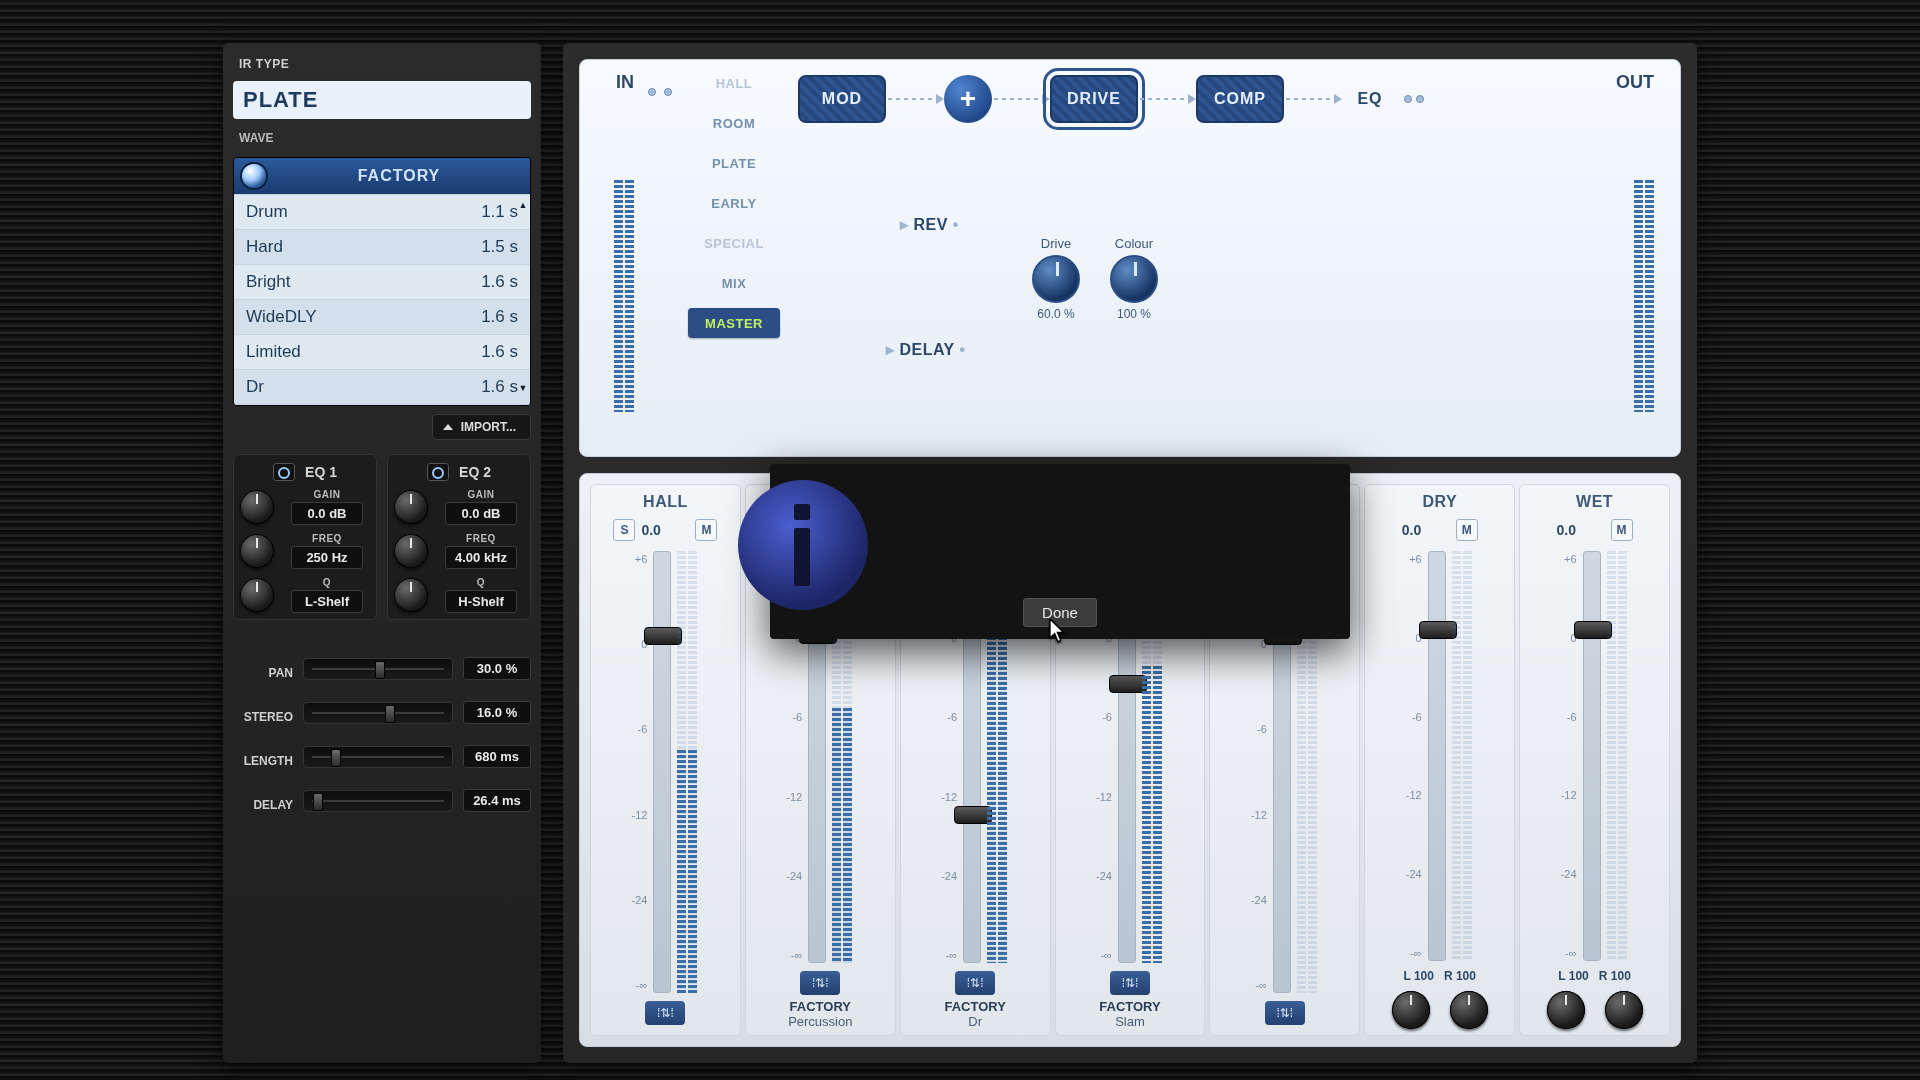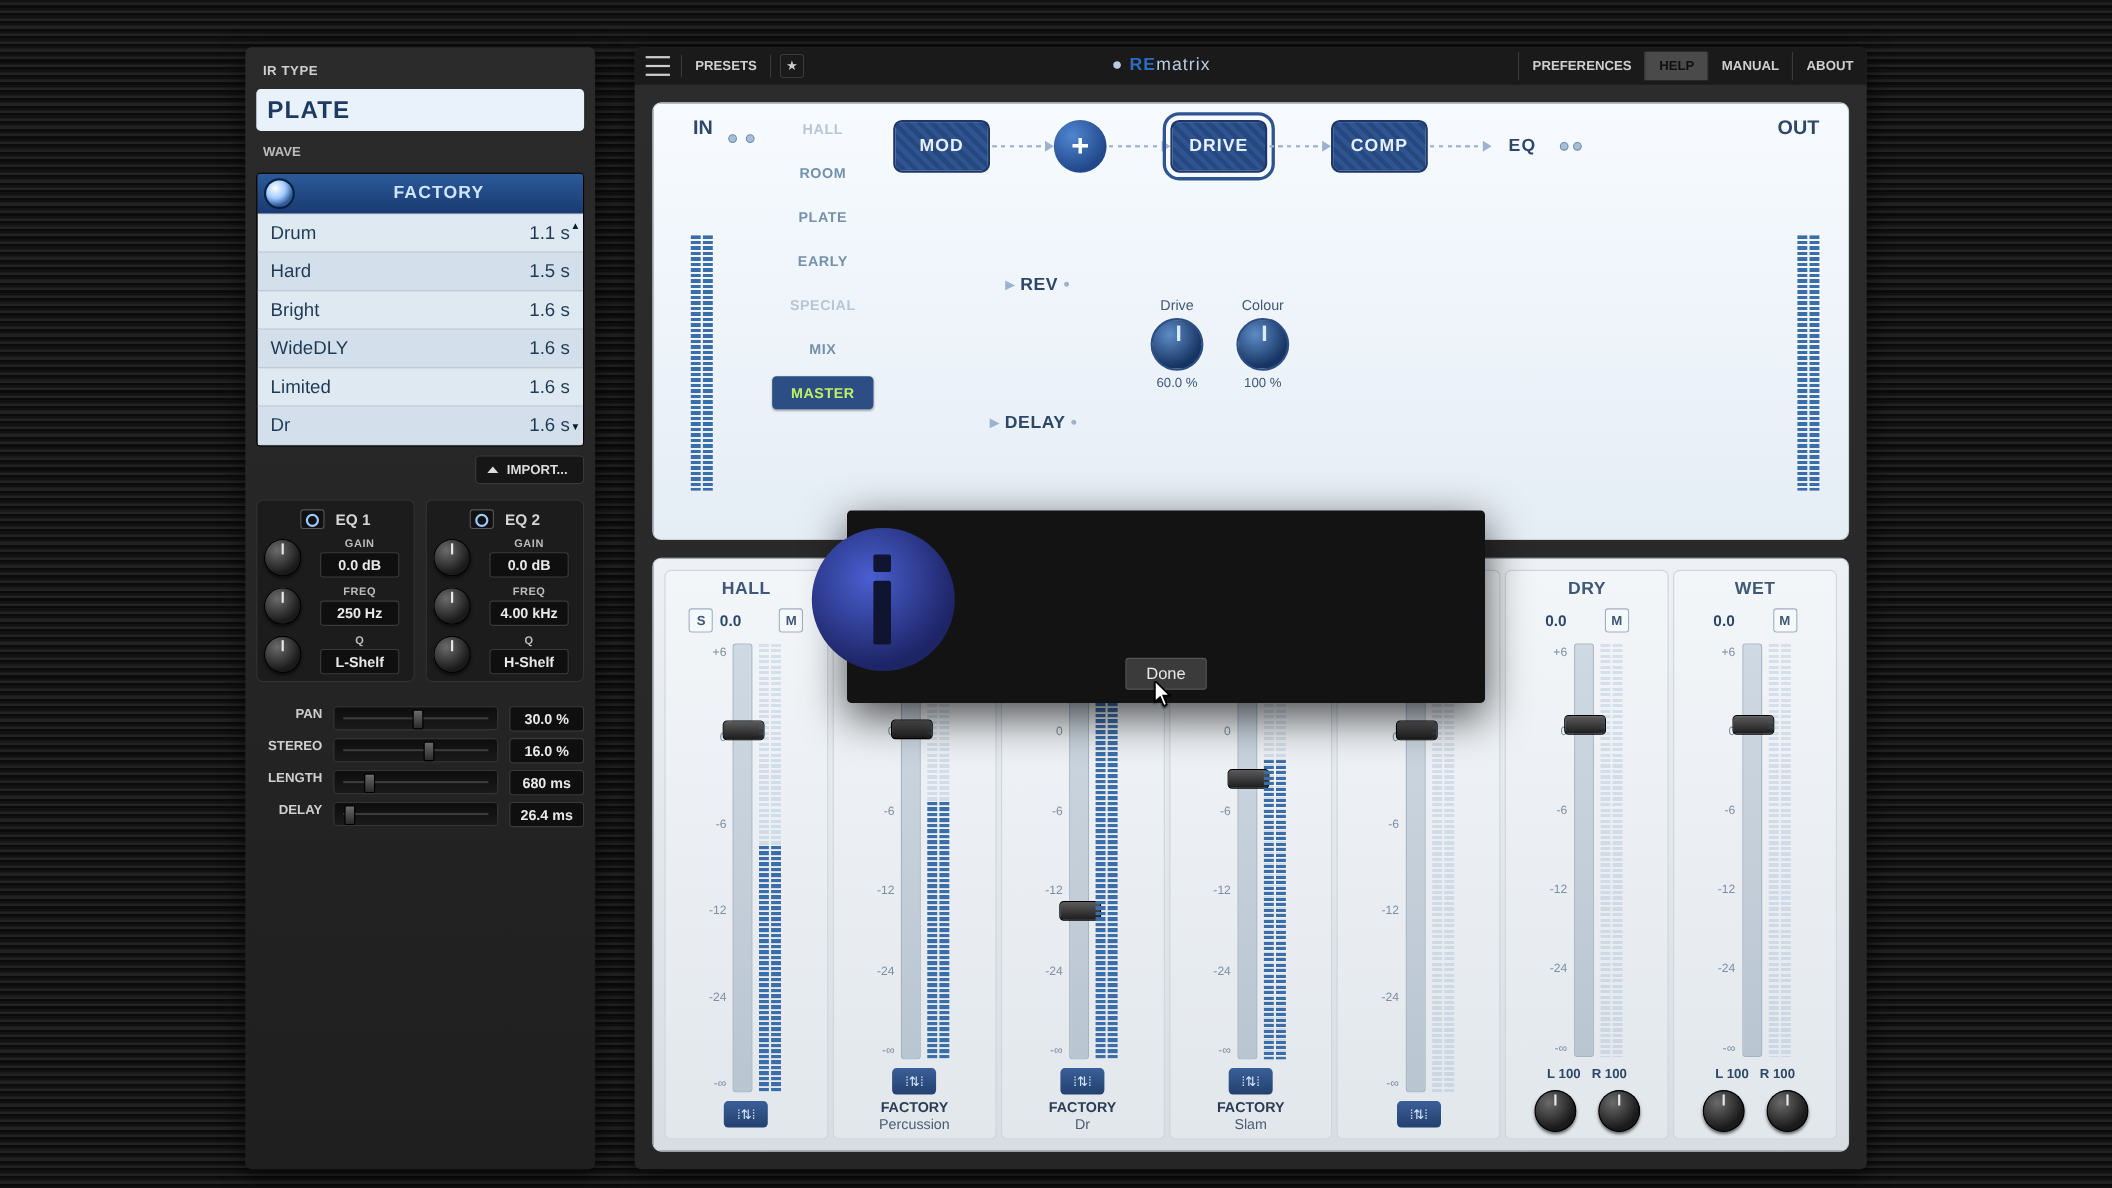--- a/index.html
+++ b/index.html
@@ -1,20 +1,20 @@
 <!DOCTYPE html>
 <html><head>
 <meta charset="utf-8">
 <style>
   *{box-sizing:border-box;margin:0;padding:0;font-family:Arial,Helvetica,sans-serif;user-select:none}
   body{width:1920px;height:1080px;background:#000;overflow:hidden}
   .stage{position:absolute;left:0;top:0;width:1920px;height:1080px;
     background:repeating-linear-gradient(180deg,#111 0 2px,#1a1a1a 2px 3px,#222 3px 5px,#0b0b0b 5px 7px);
     filter:blur(0.4px)}
-  .app{position:absolute;left:223px;top:43px;width:1474px;height:1020px;display:flex;gap:36px}
+  .app{position:absolute;left:223px;top:43px;width:1474px;height:1020px;display:flex;gap:22px}
   
   .left{width:318px;background:linear-gradient(#2b2b2b,#1f1f1f);border-radius:6px;padding:12px 10px 14px;color:#ddd;display:flex;flex-direction:column;gap:8px;box-shadow:0 6px 22px rgba(0,0,0,.6)}
   .irtype-lbl{font-size:12px;font-weight:bold;color:#cfcfcf;letter-spacing:.5px;padding:2px 6px}
   .plate-box{background:#e9f2fb;color:#1e3a5f;font-size:22px;font-weight:bold;border-radius:4px;padding:6px 10px;letter-spacing:1px}
   .wave-lbl{font-size:12px;color:#bbb;padding:4px 6px;font-weight:bold}
   .list-wrap{position:relative;border:1px solid #000;border-radius:4px;overflow:hidden}
   .list-head{display:flex;align-items:center;gap:10px;background:linear-gradient(#2b5a9a,#1a3a70);padding:6px 8px;color:#cfe4ff;font-weight:bold;font-size:16px;letter-spacing:1px}
   .list-head .orb{width:24px;height:24px;border-radius:50%;background:radial-gradient(circle at 35% 30%,#fff,#9ec9ff 40%,#2d5a96 70%);box-shadow:0 0 0 2px #08213f}
   .list-head .spacer{flex:1}
   .list-body{max-height:252px;overflow:hidden}
@@ -31,21 +31,21 @@
   .eq-pwr{width:22px;height:18px;border:1px solid #555;border-radius:3px;background:#111;position:relative}
   .eq-pwr::after{content:"";position:absolute;left:50%;top:3px;width:8px;height:8px;border:2px solid #9ec9ff;border-radius:50%;transform:translateX(-50%)}
   .eq-name{color:#d6d6d6;font-size:14px;font-weight:bold}
   .param{display:flex;align-items:center;gap:10px;margin-top:8px}
   .knob{width:34px;height:34px;border-radius:50%;background:radial-gradient(circle at 35% 30%,#6b6b6b,#1a1a1a 65%);box-shadow:inset 0 0 0 1px #000,0 2px 3px rgba(0,0,0,.6);position:relative}
   .knob::after{content:"";position:absolute;left:50%;top:4px;width:2px;height:10px;background:#e8e8e8;transform:translateX(-50%) rotate(0deg);transform-origin:50% 13px}
   .pv-col{flex:1;display:flex;flex-direction:column;align-items:center;gap:2px}
   .pv-lbl{font-size:10px;color:#bcbcbc;font-weight:bold;letter-spacing:.5px}
   .pv-val{width:72px;text-align:center;background:#0f0f0f;border:1px solid #3a3a3a;border-radius:3px;color:#e9e9e9;font-size:13px;padding:3px 0;font-weight:bold}
   
-  .hparam{display:flex;align-items:flex-start;gap:10px;margin-top:6px}
+  .hparam{display:flex;align-items:flex-end;gap:10px;margin-top:21px}
   .hparam .hlabel{width:60px;text-align:right;font-size:12px;color:#cfcfcf;font-weight:bold}
   .hslider{flex:1;height:22px;background:linear-gradient(#0d0d0d,#1a1a1a);border:1px solid #333;border-radius:4px;position:relative}
   .hslider::before{content:"";position:absolute;left:8px;right:8px;top:50%;height:2px;background:#3a3a3a;transform:translateY(-50%)}
   .hslider .thumb{position:absolute;top:2px;width:10px;height:18px;background:linear-gradient(#6b6b6b,#2a2a2a);border:1px solid #000;border-radius:2px}
   .hval{width:68px;text-align:center;background:#0f0f0f;border:1px solid #3a3a3a;border-radius:3px;color:#e9e9e9;font-size:13px;padding:3px 0;font-weight:bold}
   
   .right{flex:1;background:linear-gradient(#2c2c2c,#262626);border-radius:6px;box-shadow:0 6px 22px rgba(0,0,0,.6);display:flex;flex-direction:column;overflow:hidden}
   .topbar{height:34px;background:#1a1a1a;display:flex;align-items:center;color:#cfcfcf;font-size:12px}
   .menu-icon{width:22px;height:18px;margin:0 10px;border-top:2px solid #cfcfcf;border-bottom:2px solid #cfcfcf;position:relative}
   .menu-icon::after{content:"";position:absolute;left:0;right:0;top:50%;height:2px;background:#cfcfcf;transform:translateY(-50%)}
@@ -255,34 +255,20 @@
           <div class="hlabel">DELAY</div>
           <div class="hslider">
             <div class="thumb" style="left:6%"></div>
           </div>
           <div class="hval">26.4 ms</div>
         </div>
       </div>
   </div>
 
   <div class="right">
-    <div class="topbar">
-      <div class="menu-icon"></div>
-      <div class="tb-div"></div>
-      <div class="tb-btn">PRESETS</div>
-      <div class="tb-div"></div>
-      <div class="star">★</div>
-      <div class="logo">● <span class="re">RE</span><span>matrix</span></div>
-      <div class="tb-right">
-        <div class="tb-btn">PREFERENCES</div>
-        <div class="tb-btn help">HELP</div>
-        <div class="tb-btn">MANUAL</div>
-        <div class="tb-btn">ABOUT</div>
-      </div>
-    </div>
 
     <div class="chain">
       <div class="in-lbl">IN</div>
       <div class="out-lbl">OUT</div>
       <div class="meter-v meter-in">
           <div class="bar"></div>
           <div class="bar"></div>
         </div>
       <div class="meter-v meter-out">
           <div class="bar"></div>

